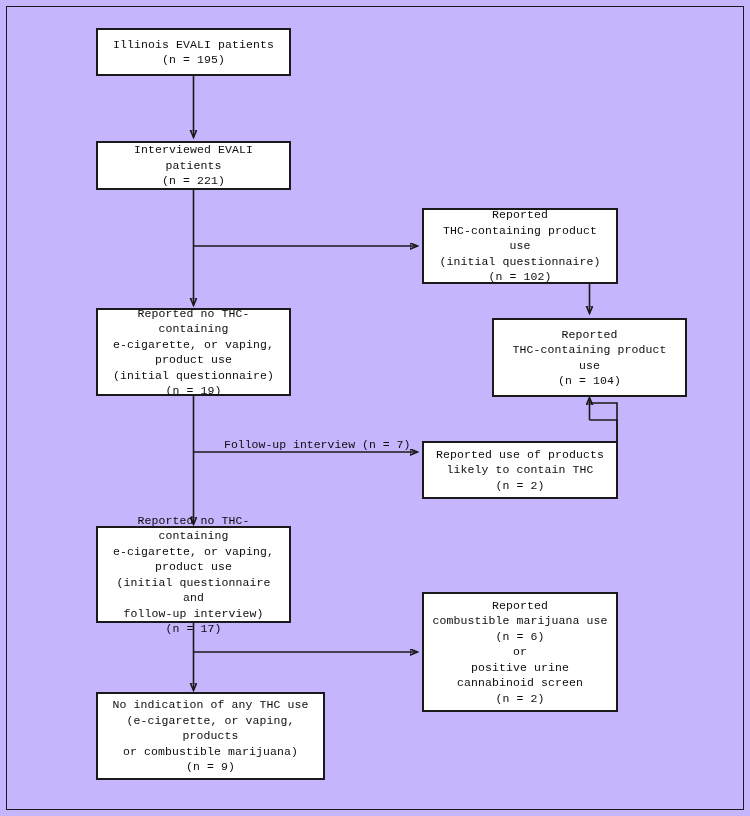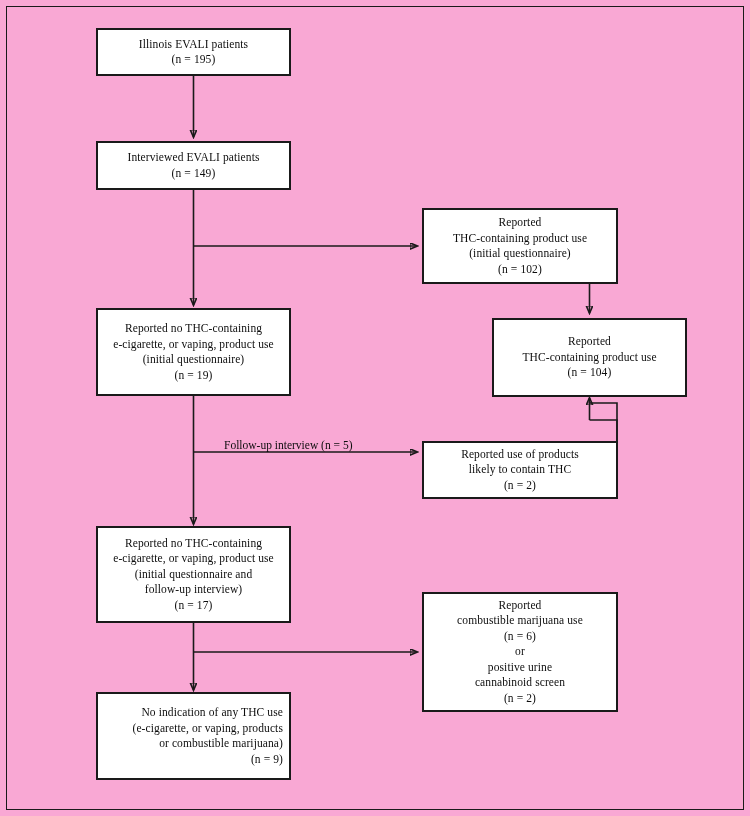--- a/index.html
+++ b/index.html
@@ -4,23 +4,23 @@
 <style>
   html, body {
     margin: 0;
     padding: 0;
     background: #ffffff;
   }
   #figure-frame {
     position: relative;
     width: 750px;
     height: 816px;
-    background: #f9a8d4;
+    background: #c4b5fd;
     box-sizing: border-box;
-    font-family: Liberation Serif, serif;
+    font-family: Liberation Mono, monospace;
     overflow: hidden;
   }
   #outer-border {
     position: absolute;
     left: 6px;
     top: 6px;
     width: 738px;
     height: 804px;
     border: 1.5px solid #1a1a1a;
     box-sizing: border-box;
@@ -104,21 +104,21 @@
     <line x1="193.5" y1="652" x2="417" y2="652" marker-end="url(#arrowhead)"></line>
   </svg>
 
   <div class="node" style="left:96px; top:28px; width:195px; height:48px;">
     <span class="node-text">Illinois EVALI patients
 (n = 195)</span>
   </div>
 
   <div class="node" style="left:96px; top:141px; width:195px; height:49px;">
     <span class="node-text">Interviewed EVALI patients
-(n = 149)</span>
+(n = 221)</span>
   </div>
 
   <div class="node" style="left:422px; top:208px; width:196px; height:76px;">
     <span class="node-text">Reported
 THC-containing product use
 (initial questionnaire)
 (n = 102)</span>
   </div>
 
   <div class="node" style="left:492px; top:318px; width:195px; height:79px;">
@@ -151,22 +151,22 @@
   <div class="node" style="left:422px; top:592px; width:196px; height:120px;">
     <span class="node-text">Reported
 combustible marijuana use
 (n = 6)
 or
 positive urine
 cannabinoid screen
 (n = 2)</span>
   </div>
 
-  <div class="node" style="left:96px; top:692px; width:195px; height:88px;text-align:right;">
+  <div class="node" style="left:96px; top:692px; width:229px; height:88px;">
     <span class="node-text">No indication of any THC use
 (e-cigarette, or vaping, products
 or combustible marijuana)
 (n = 9)</span>
   </div>
 
-  <div class="edge-label" style="left:224px; top:438px;">Follow-up interview (n = 5)</div>
+  <div class="edge-label" style="left:224px; top:438px;">Follow-up interview (n = 7)</div>
 
 </div>
 
 </body></html>

